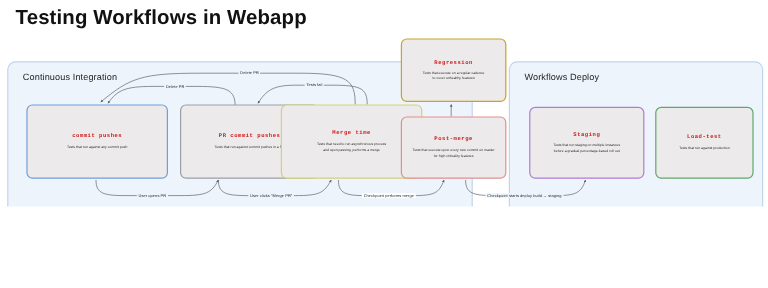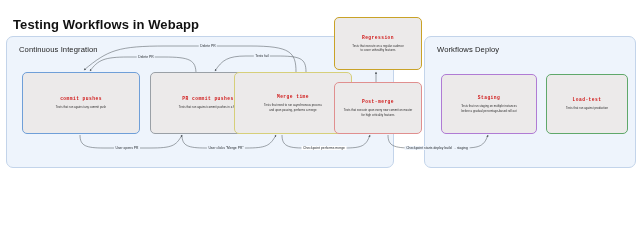--- a/index.html
+++ b/index.html
@@ -12,32 +12,32 @@
     height: 172px;
     overflow: hidden;
     font-family: "Liberation Sans", sans-serif;
     color: #1b1b1b;
     position: relative;
   }
 
   #page-title {
     position: absolute;
     left: 13px;
-    top: 17px;
-    font-size: 13px;
+    top: 5px;
+    font-size: 17px;
     font-weight: 700;
     letter-spacing: 0.1px;
     color: #111111;
     white-space: nowrap;
   }
 
   .canvas {
     position: absolute;
     left: 0;
-    top: 0;
+    top: 15px;
     width: 640px;
     height: 172px;
   }
 
   svg.wires {
     position: absolute;
     left: 0;
     top: 0;
     width: 640px;
     height: 172px;

